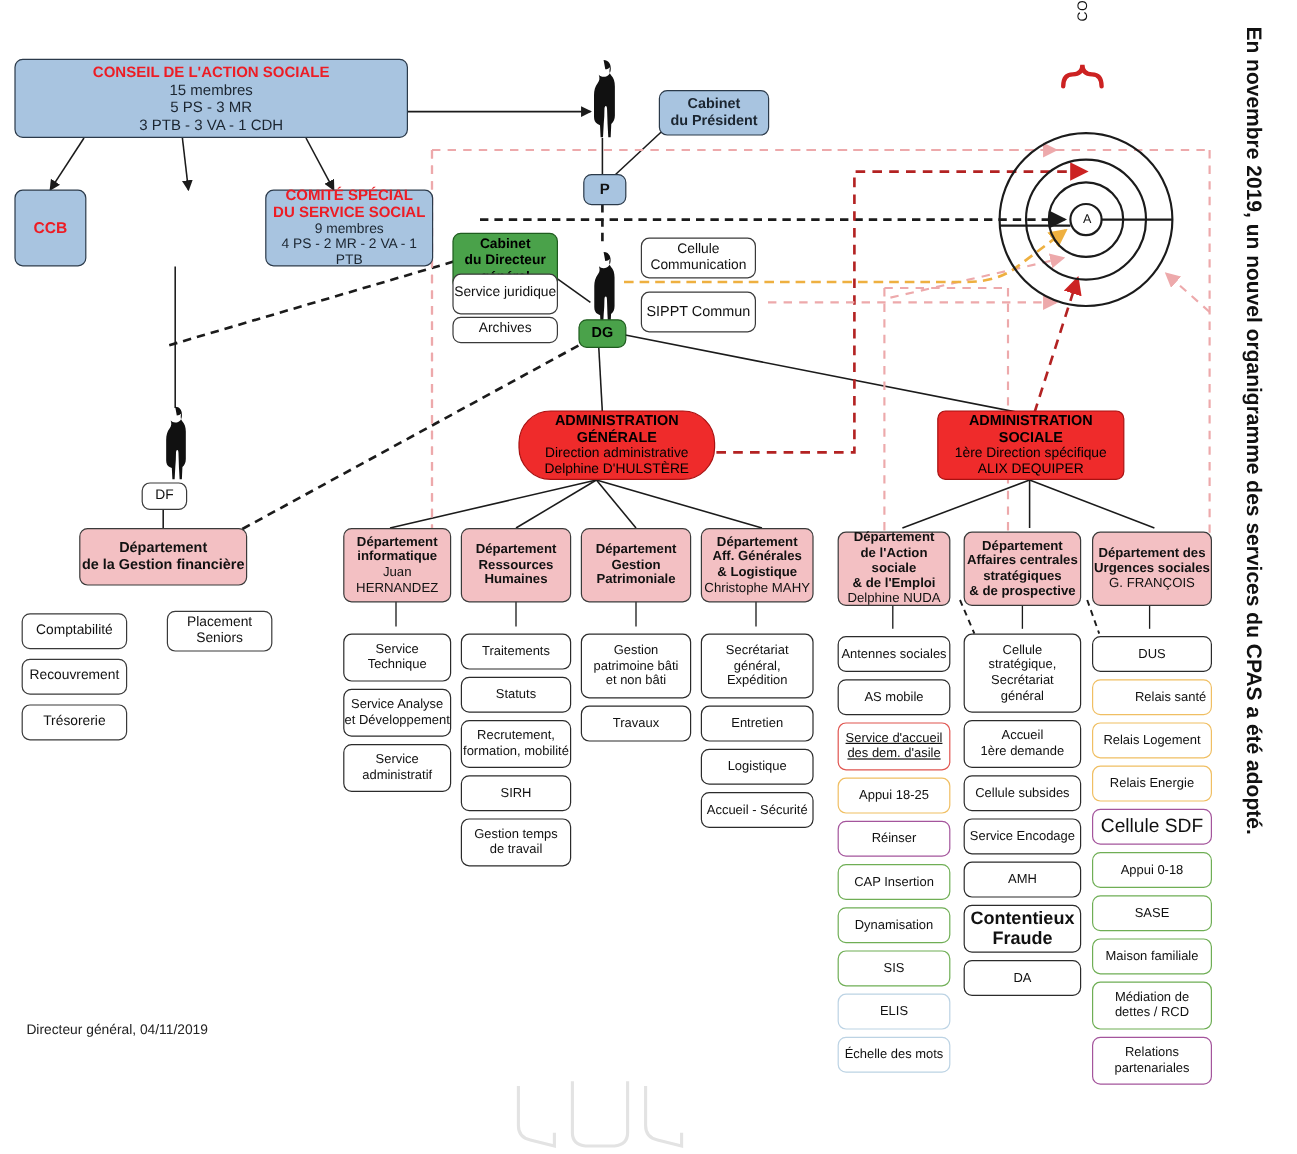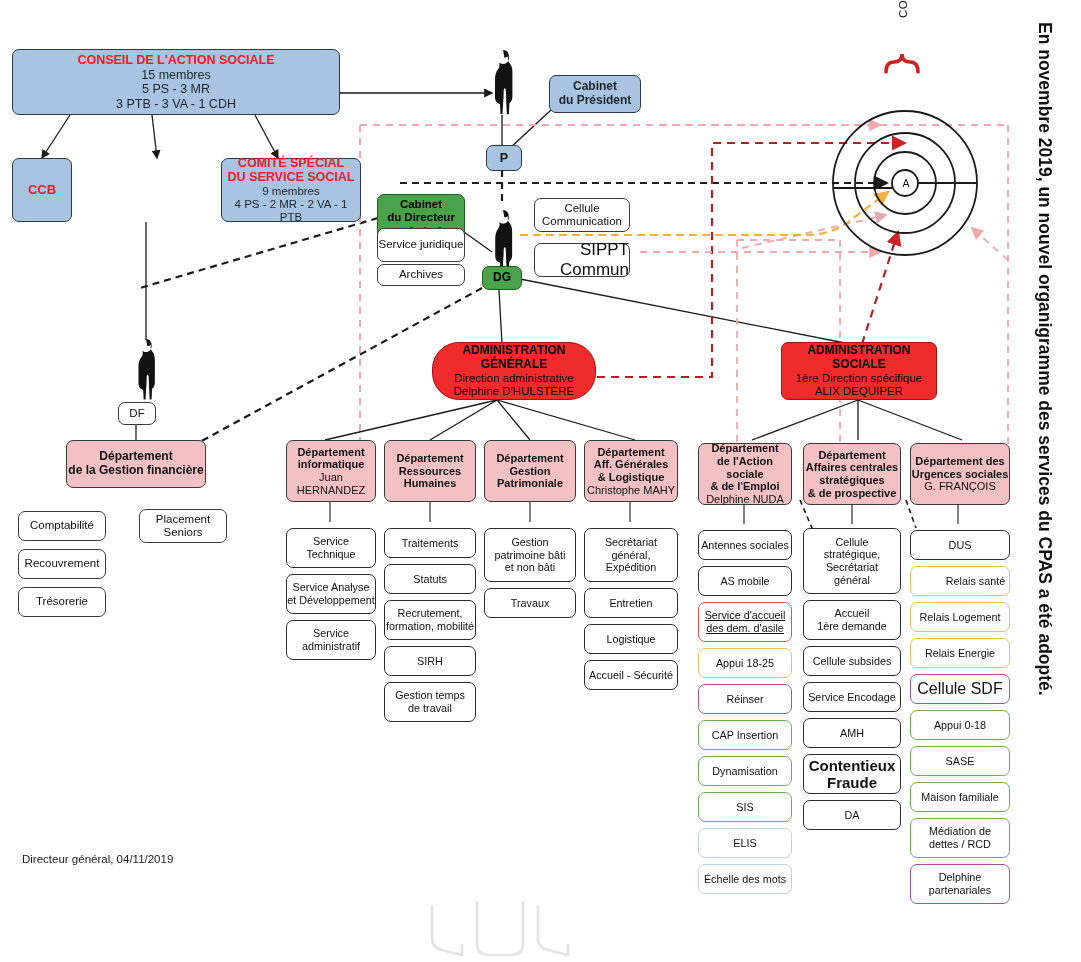--- a/index.html
+++ b/index.html
@@ -225,21 +225,21 @@
   </div>
 
   <div class="box svc" style="left:377px;top:264px;width:88px;height:22px;font-size:11.5px;">
     <span class="ln">Archives</span>
   </div>
 
   <div class="box svc" style="left:534px;top:198px;width:96px;height:34px;font-size:11.5px;">
     <span class="ln">Cellule Communication</span>
   </div>
 
-  <div class="box svc" style="left:534px;top:243px;width:96px;height:34px;font-size:17px;text-align:right;">
+  <div class="box svc" style="left:534px;top:243px;width:96px;height:34px;font-size:12px;text-align:right;">
     <span class="ln">SIPPT Commun</span>
   </div>
 
   <div class="box green" style="left:482px;top:266px;width:40px;height:24px;font-size:12px;">
     <span>DG</span>
   </div>
 
   <div class="box svc" style="left:118px;top:402px;width:38px;height:23px;font-size:11.5px;">
     <span>DF</span>
   </div>
@@ -449,21 +449,21 @@
         <span class="ln">SASE</span>
       </div>
       <div class="box svc grn-o" style="left: 910px; top: 782px; width: 100px; height: 30px; font-size: 10.8px;">
         <span class="ln">Maison familiale</span>
       </div>
       <div class="box svc grn-o" style="left: 910px; top: 818px; width: 100px; height: 40px; font-size: 10.8px;">
         <span class="ln">Médiation de</span>
         <span class="ln">dettes / RCD</span>
       </div>
       <div class="box svc pur-o" style="left: 910px; top: 864px; width: 100px; height: 40px; font-size: 10.8px;">
-        <span class="ln">Delphine</span>
+        <span class="ln">Relations</span>
         <span class="ln">partenariales</span>
       </div>
     </div>
 
   <div id="sidecap" style="left:1055px;top:22px;transform:rotate(90deg);">En novembre 2019, un nouvel organigramme des services du CPAS a été adopté.</div>
 
   <div id="footnote">Directeur général, 04/11/2019</div>
 </div>
 
 </body></html>

